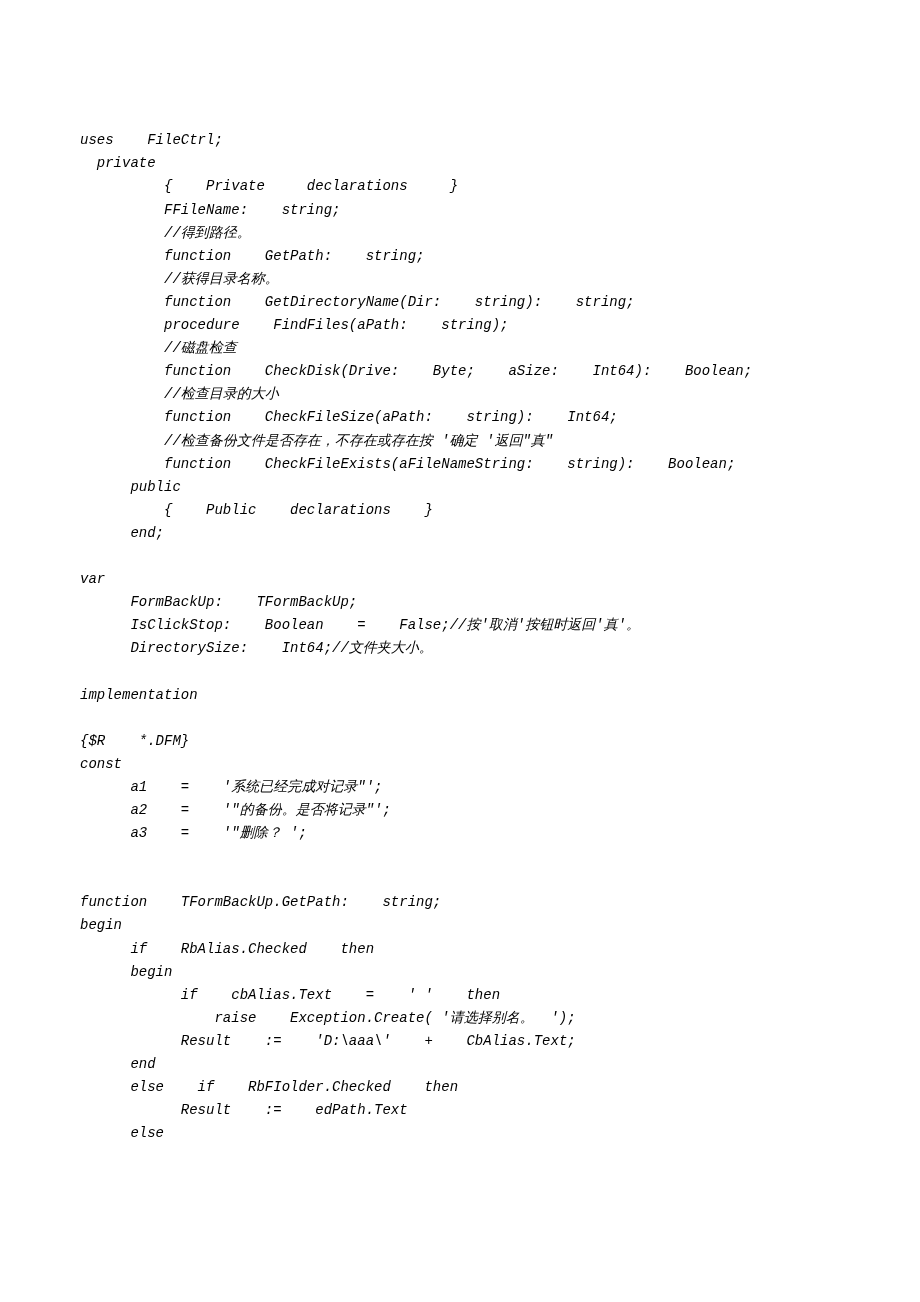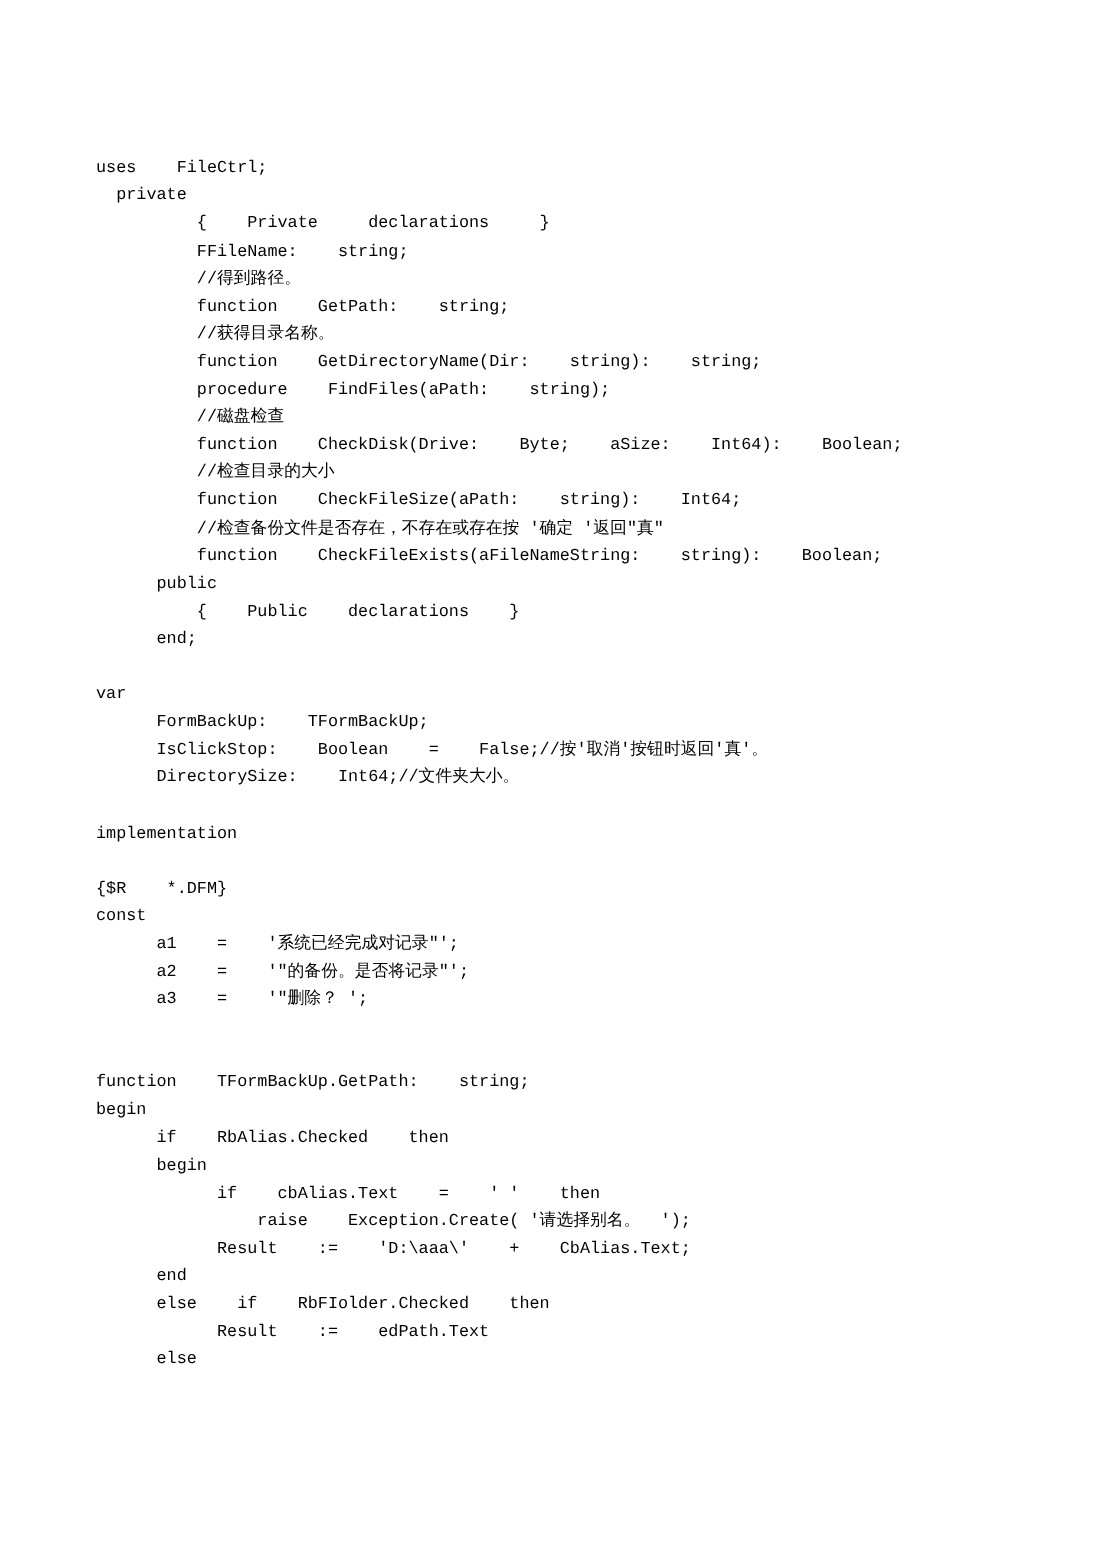--- a/index.html
+++ b/index.html
@@ -22,19 +22,20 @@
     .code-block {
       white-space: pre;
       font-family: 'Courier New', Courier, monospace;
       font-size: 14px;
       line-height: 1.65;
     }
 
     .line {
       display: block;
       white-space: pre;
+      font-style: italic;
     }
   </style>
 </head>
 <body>
 
 <div class="code-block">
 <span class="line">&nbsp;</span><span class="line">&nbsp;</span><span class="line">uses    FileCtrl;</span><span class="line">  private</span><span class="line">          {    Private     declarations     }</span><span class="line">          FFileName:    string;</span><span class="line">          //得到路径。</span><span class="line">          function    GetPath:    string;</span><span class="line">          //获得目录名称。</span><span class="line">          function    GetDirectoryName(Dir:    string):    string;</span><span class="line">          procedure    FindFiles(aPath:    string);</span><span class="line">          //磁盘检查</span><span class="line">          function    CheckDisk(Drive:    Byte;    aSize:    Int64):    Boolean;</span><span class="line">          //检查目录的大小</span><span class="line">          function    CheckFileSize(aPath:    string):    Int64;</span><span class="line">          //检查备份文件是否存在，不存在或存在按 '确定 '返回"真"</span><span class="line">          function    CheckFileExists(aFileNameString:    string):    Boolean;</span><span class="line">      public</span><span class="line">          {    Public    declarations    }</span><span class="line">      end;</span><span class="line">&nbsp;</span><span class="line">var</span><span class="line">      FormBackUp:    TFormBackUp;</span><span class="line">      IsClickStop:    Boolean    =    False;//按'取消'按钮时返回'真'。</span><span class="line">      DirectorySize:    Int64;//文件夹大小。</span><span class="line">&nbsp;</span><span class="line">implementation</span><span class="line">&nbsp;</span><span class="line">{$R    *.DFM}</span><span class="line">const</span><span class="line">      a1    =    '系统已经完成对记录"';</span><span class="line">      a2    =    '"的备份。是否将记录"';</span><span class="line">      a3    =    '"删除？ ';</span><span class="line">&nbsp;</span><span class="line">&nbsp;</span><span class="line">function    TFormBackUp.GetPath:    string;</span><span class="line">begin</span><span class="line">      if    RbAlias.Checked    then</span><span class="line">      begin</span><span class="line">            if    cbAlias.Text    =    ' '    then</span><span class="line">                raise    Exception.Create( '请选择别名。  ');</span><span class="line">            Result    :=    'D:\aaa\'    +    CbAlias.Text;</span><span class="line">      end</span><span class="line">      else    if    RbFIolder.Checked    then</span><span class="line">            Result    :=    edPath.Text</span><span class="line">      else</span></div>
 
 </body></html>

